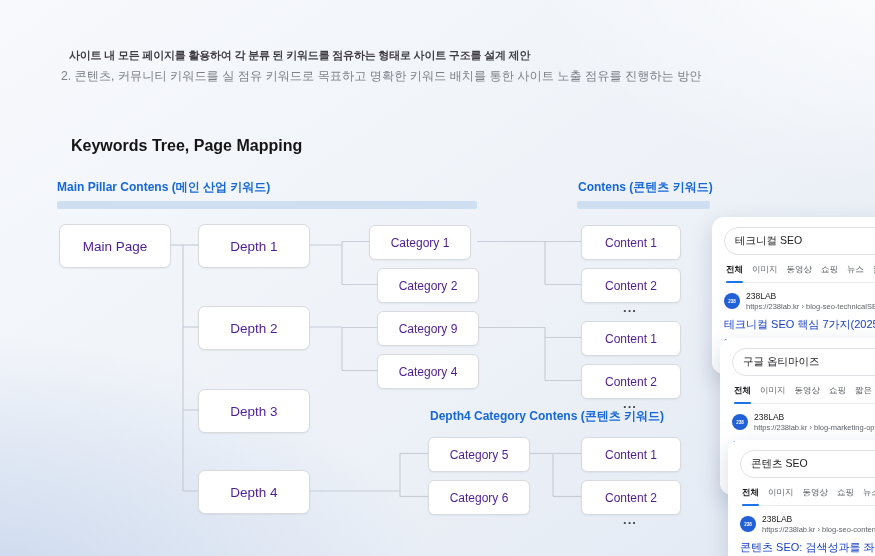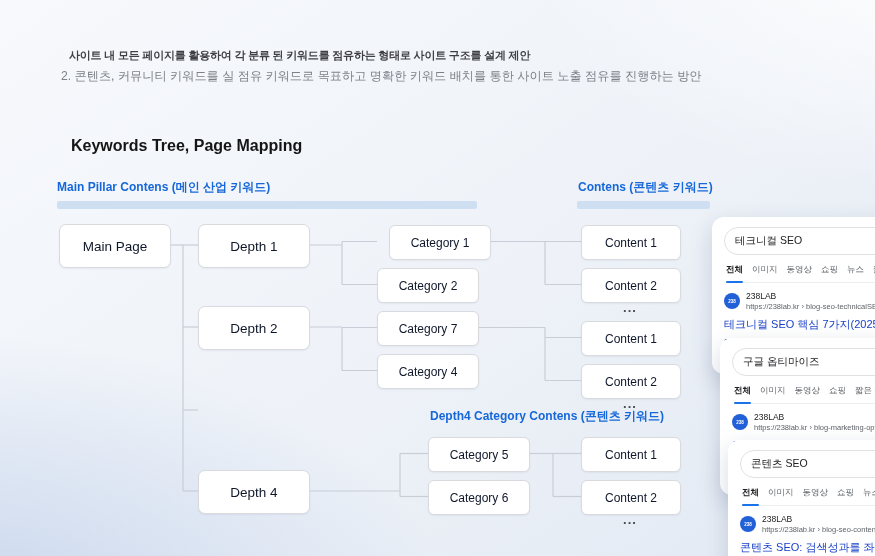--- a/index.html
+++ b/index.html
@@ -23,21 +23,21 @@
   .label-depth4{left:430px;top:408px;font-size:12px;}
   .bar{position:absolute;top:201px;height:8px;background:#cfdff2;border-radius:2px;}
   .bar-left{left:57px;width:420px;}
   .bar-right{left:577px;width:133px;}
 
   
   .connectors{position:absolute;left:0;top:0;z-index:1;}
 
   
   .node{position:absolute;z-index:2;background:#ffffff;border:1px solid #d8dade;border-radius:7px;
-    display:flex;align-items:center;justify-content:center;color:#0f172a;
+    display:flex;align-items:center;justify-content:center;color:#4c1d95;
     box-shadow:0 1px 2px rgba(25,45,85,.06);}
   .node.big{width:110px;height:42px;font-size:13.5px;}
   .node.small{width:100px;height:33px;font-size:12px;border-radius:6px;}
   .node.content{width:98px;text-align:center;}
   .dots{position:absolute;z-index:2;width:98px;text-align:center;font-size:13px;font-weight:700;color:#4a4a50;letter-spacing:1px;}
 
   
   .serp{position:absolute;width:250px;background:#ffffff;border-radius:12px;overflow:hidden;
     box-shadow:0 8px 22px rgba(50,70,110,.20);padding:10px 12px 12px;box-sizing:border-box;}
   .serp-1{left:712px;top:217px;z-index:5;}
@@ -114,25 +114,26 @@
       <path d="M528 453.5 H553"></path>
       <path d="M553 453.5 V496.5"></path>
       <path d="M553 453.5 H581"></path>
       <path d="M553 496.5 H581"></path>
     </g>
   </svg>
 
   <div class="node big" style="left:59px;top:224px">Main Page</div>
   <div class="node big" style="left:198px;top:224px">Depth 1</div>
   <div class="node big" style="left:198px;top:306px">Depth 2</div>
+  <div class="node big" style="left:198px;top:389px">Depth 3</div>
   <div class="node big" style="left:198px;top:470px">Depth 4</div>
 
-  <div class="node small" style="left:389px;top:225px">Category 1</div>
+  <div class="node small" style="left:369px;top:225px">Category 1</div>
   <div class="node small" style="left:377px;top:268px">Category 2</div>
-  <div class="node small" style="left:377px;top:311px">Category 7</div>
+  <div class="node small" style="left:377px;top:311px">Category 9</div>
   <div class="node small" style="left:377px;top:354px">Category 4</div>
   <div class="node small" style="left:428px;top:437px">Category 5</div>
   <div class="node small" style="left:428px;top:480px">Category 6</div>
 
   <div class="node small content" style="left:581px;top:225px">Content 1</div>
   <div class="node small content" style="left:581px;top:268px">Content 2</div>
   <div class="dots" style="left:581px;top:300px">...</div>
 
   <div class="node small content" style="left:581px;top:321px">Content 1</div>
   <div class="node small content" style="left:581px;top:364px">Content 2</div>

